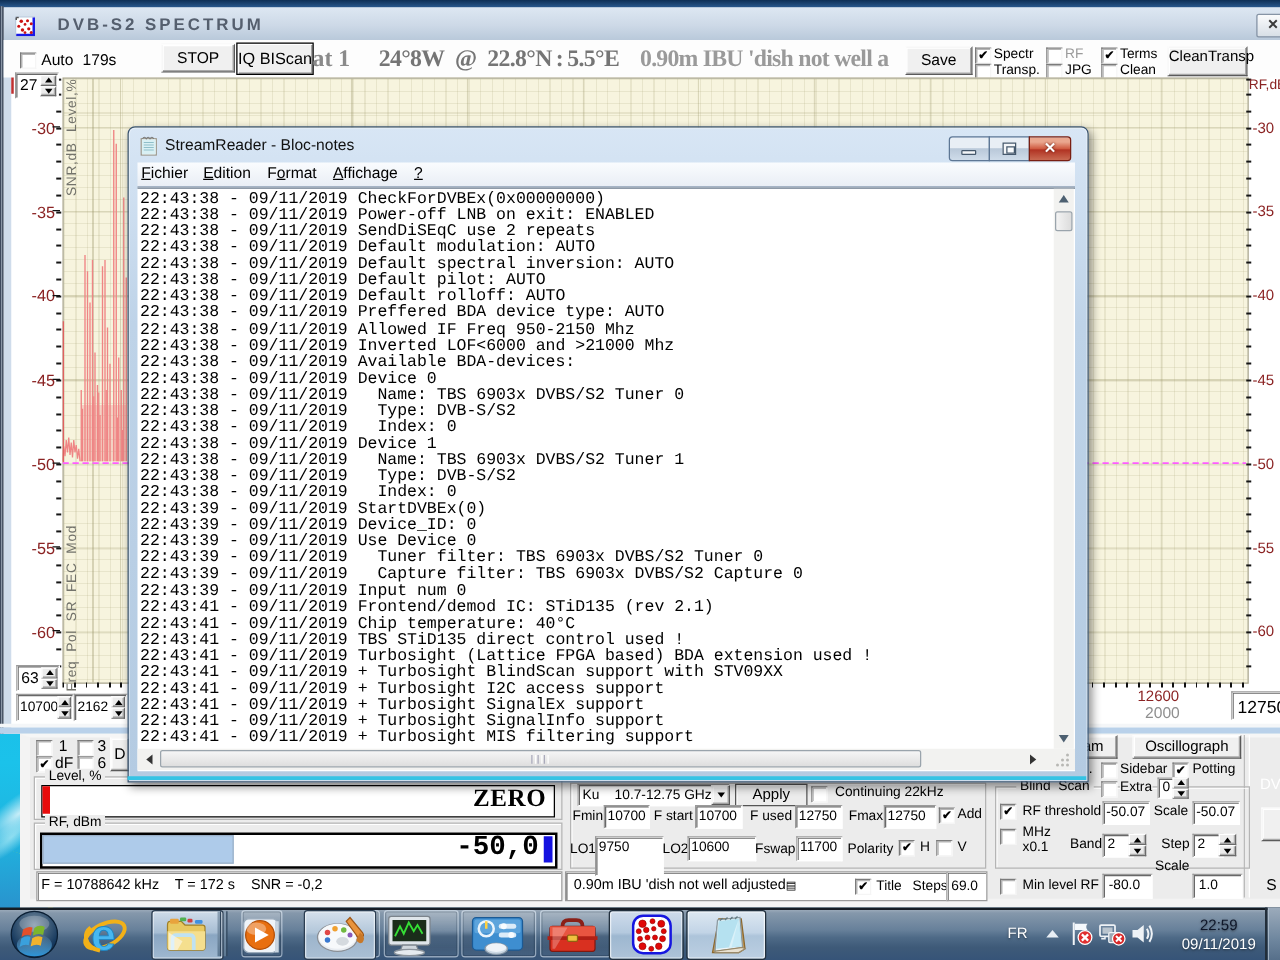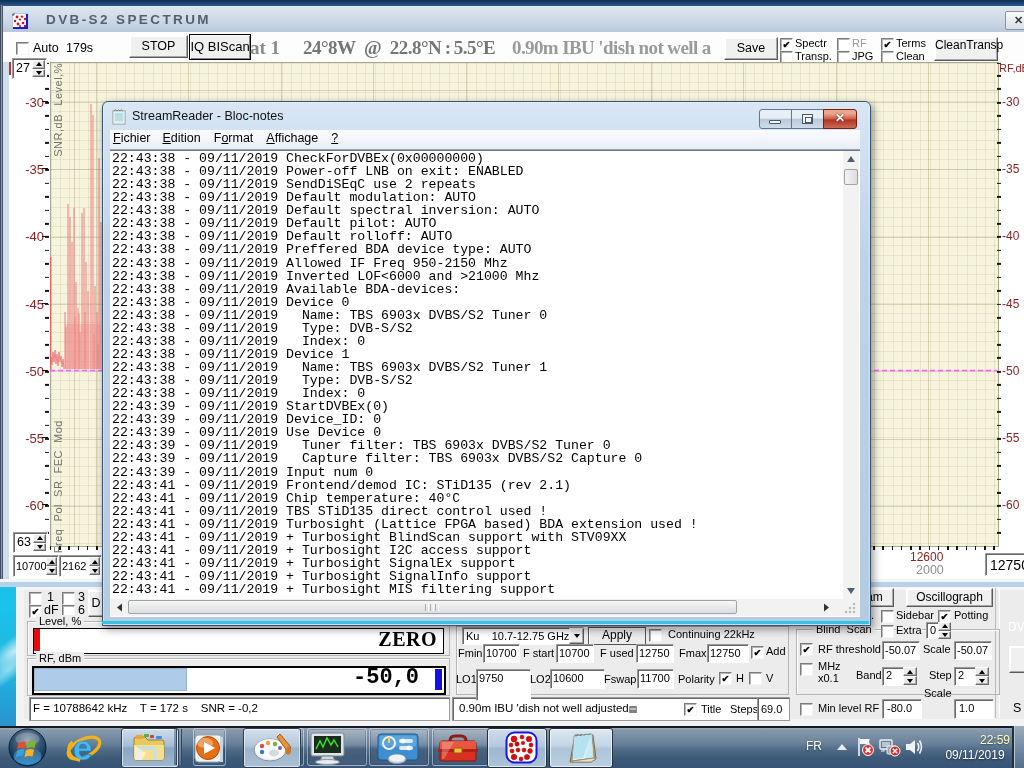--- a/index.html
+++ b/index.html
@@ -217,21 +217,21 @@
 <div class="abs lbl12" style="left:36px;top:615px;background:#ececec;padding:0 3px">Level, %</div>
 <div class="abs" style="left:33px;top:628px;width:409px;height:24px;background:#fff;border:1px solid #000"></div>
 <div class="abs" style="left:34px;top:629px;width:6px;height:22px;background:#e80c0c"></div>
 <div class="abs" style="left:0;top:628px;width:442px;text-align:right;font:bold 20px 'Liberation Serif',serif;letter-spacing:0.5px;color:#000"><span style="margin-right:5px">ZERO</span></div>
 
 <div class="abs" style="left:27px;top:658px;width:421px;height:36px;border:1px solid #b5b5b5;box-shadow:inset 1px 1px 0 #fff"></div>
 <div class="abs lbl12" style="left:36px;top:652px;background:#ececec;padding:0 3px">RF, dBm</div>
 <div class="abs" style="left:32px;top:666px;width:410px;height:25px;background:#fff;border:2px solid #000"></div>
 <div class="abs" style="left:34px;top:668px;width:151px;height:21px;background:#aecbea;border:1px solid #9ab0c8"></div>
 <div class="abs" style="left:435px;top:669px;width:7px;height:21px;background:#1512e0"></div>
-<div class="abs" style="left:0;top:665px;width:435px;text-align:right;font:bold 22px 'Liberation Mono',monospace;color:#000"><span style="margin-right:16px">-50,0</span></div>
+<div class="abs" style="left:0;top:665px;width:435px;text-align:right;font:bold 22px 'Liberation Mono',monospace;color:#000"><span style="margin-right:4px">-50,0</span></div>
 
 <div class="abs" style="left:29px;top:697px;width:419px;height:22px;background:#fff;border:1px solid #999;box-shadow:inset 1px 1px 0 #666"></div>
 <div class="abs" style="left:33px;top:702px;font:11.5px 'Liberation Sans',sans-serif">F = 10788642 kHz&nbsp;&nbsp;&nbsp; T = 172 s&nbsp;&nbsp;&nbsp; SNR = -0,2</div>
 <div class="abs" style="left:452px;top:697px;width:305px;height:22px;background:#fff;border:1px solid #999;box-shadow:inset 1px 1px 0 #666"></div>
 <div class="abs" style="left:459px;top:702px;font:11.5px 'Liberation Sans',sans-serif">0.90m IBU 'dish not well adjusted<span style="font-size:9px">▤</span></div>
 <div class="cb abs" style="left:684px;top:703px">✔</div>
 <div class="abs lbl12" style="left:701px;top:703px">Title</div>
 <div class="abs lbl12" style="left:730px;top:703px">Steps</div>
 <div class="abs" style="left:757px;top:697px;width:31px;height:22px;background:#fff;border:1px solid #999;box-shadow:inset 1px 1px 0 #666"></div>
 <div class="abs lbl12" style="left:761px;top:703px">69.0</div>
@@ -554,15 +554,15 @@
 <rect x="3" y="4" width="8" height="5" fill="#b9c4ce"></rect>
 <path d="M5 11 L5 13 L2 13 M9 11 L9 13 L12 13" stroke="#eef2f6" stroke-width="1.2" fill="none"></path>
 <rect x="8" y="8" width="9" height="8" rx="1" fill="#9aa8b4" stroke="#eef2f6"></rect>
 <circle cx="16" cy="13" r="5" fill="#d82828" stroke="#fff"></circle>
 <path d="M13.8 10.8 L18.2 15.2 M18.2 10.8 L13.8 15.2" stroke="#fff" stroke-width="1.6"></path>
 </svg>
 <svg class="abs" style="left:904px;top:738px" width="20" height="18" viewBox="0 0 20 18">
 <path d="M2 6 L6 6 L11 2 L11 16 L6 12 L2 12 Z" fill="#eef2f6"></path>
 <path d="M13.5 5 Q16 9 13.5 13 M15.5 2.5 Q19.5 9 15.5 15.5" stroke="#eef2f6" stroke-width="1.6" fill="none"></path>
 </svg>
-<div class="abs" style="left:940px;top:733px;width:70px;text-align:right;font:12px 'Liberation Sans',sans-serif;color:#fef9c3;text-shadow:0 1px 2px rgba(0,0,0,.5)">22:59</div>
+<div class="abs" style="left:940px;top:733px;width:70px;text-align:center;font:12px 'Liberation Sans',sans-serif;color:#0f172a;text-shadow:0 1px 2px rgba(0,0,0,.5)">22:59</div>
 <div class="abs" style="left:940px;top:748px;width:70px;text-align:center;font:12px 'Liberation Sans',sans-serif;color:#fff;text-shadow:0 1px 2px rgba(0,0,0,.5)">09/11/2019</div>
 <div class="abs" style="left:1012px;top:726px;width:12px;height:42px;background:linear-gradient(#9cabbb,#6f879f 60%,#566f8a);border-left:2px solid #222e3a;box-shadow:inset 1px 0 0 #b5c4d2;box-sizing:border-box"></div>
 
 </body></html>

